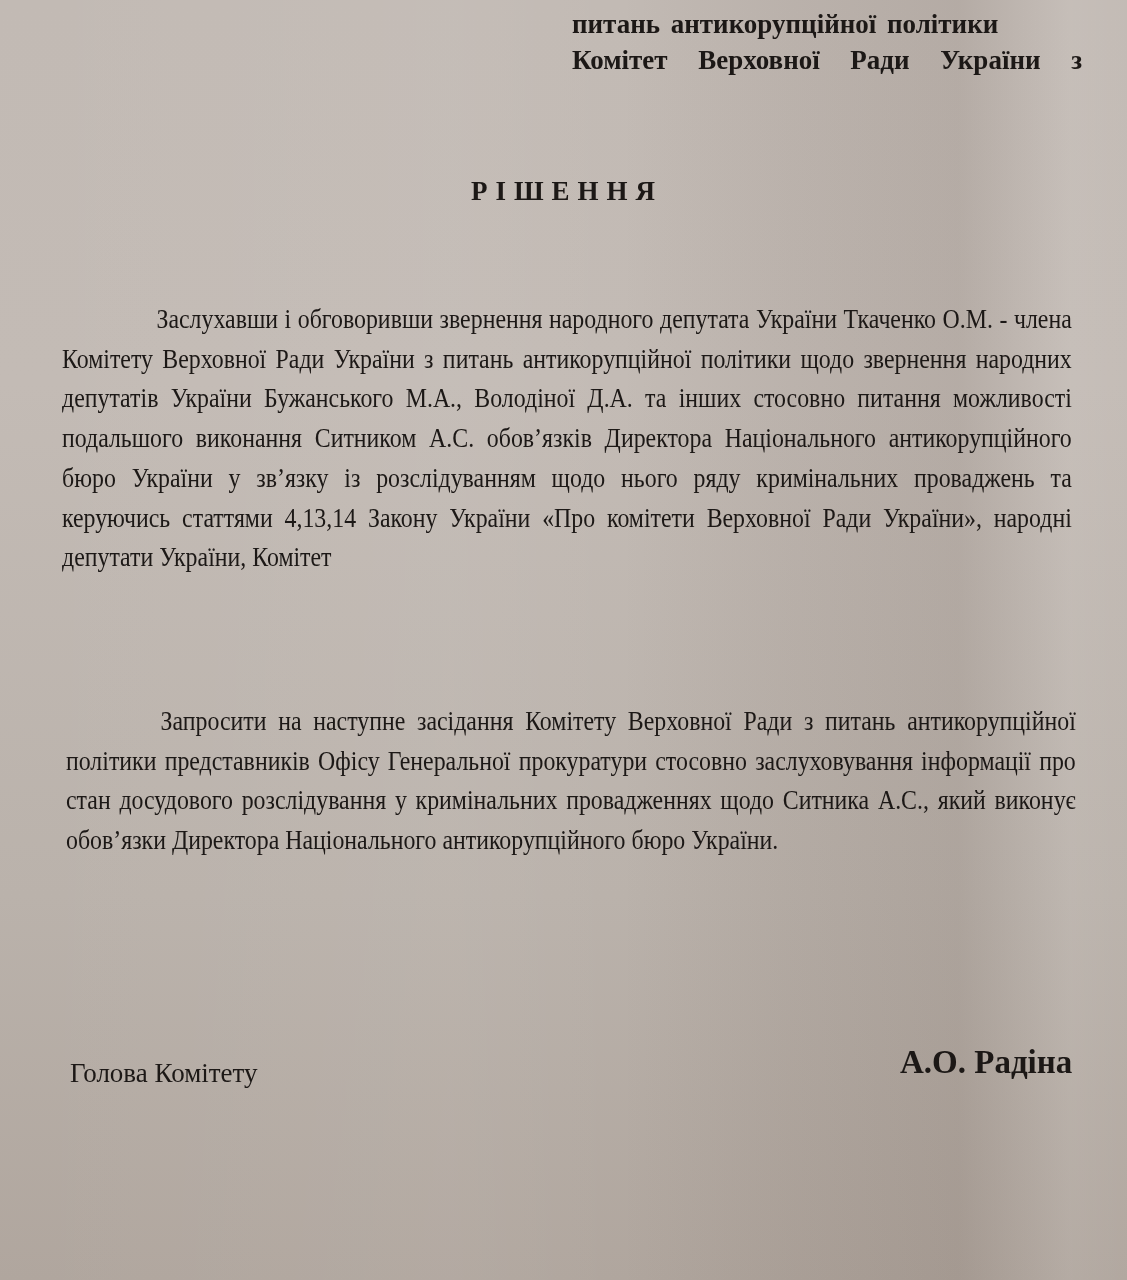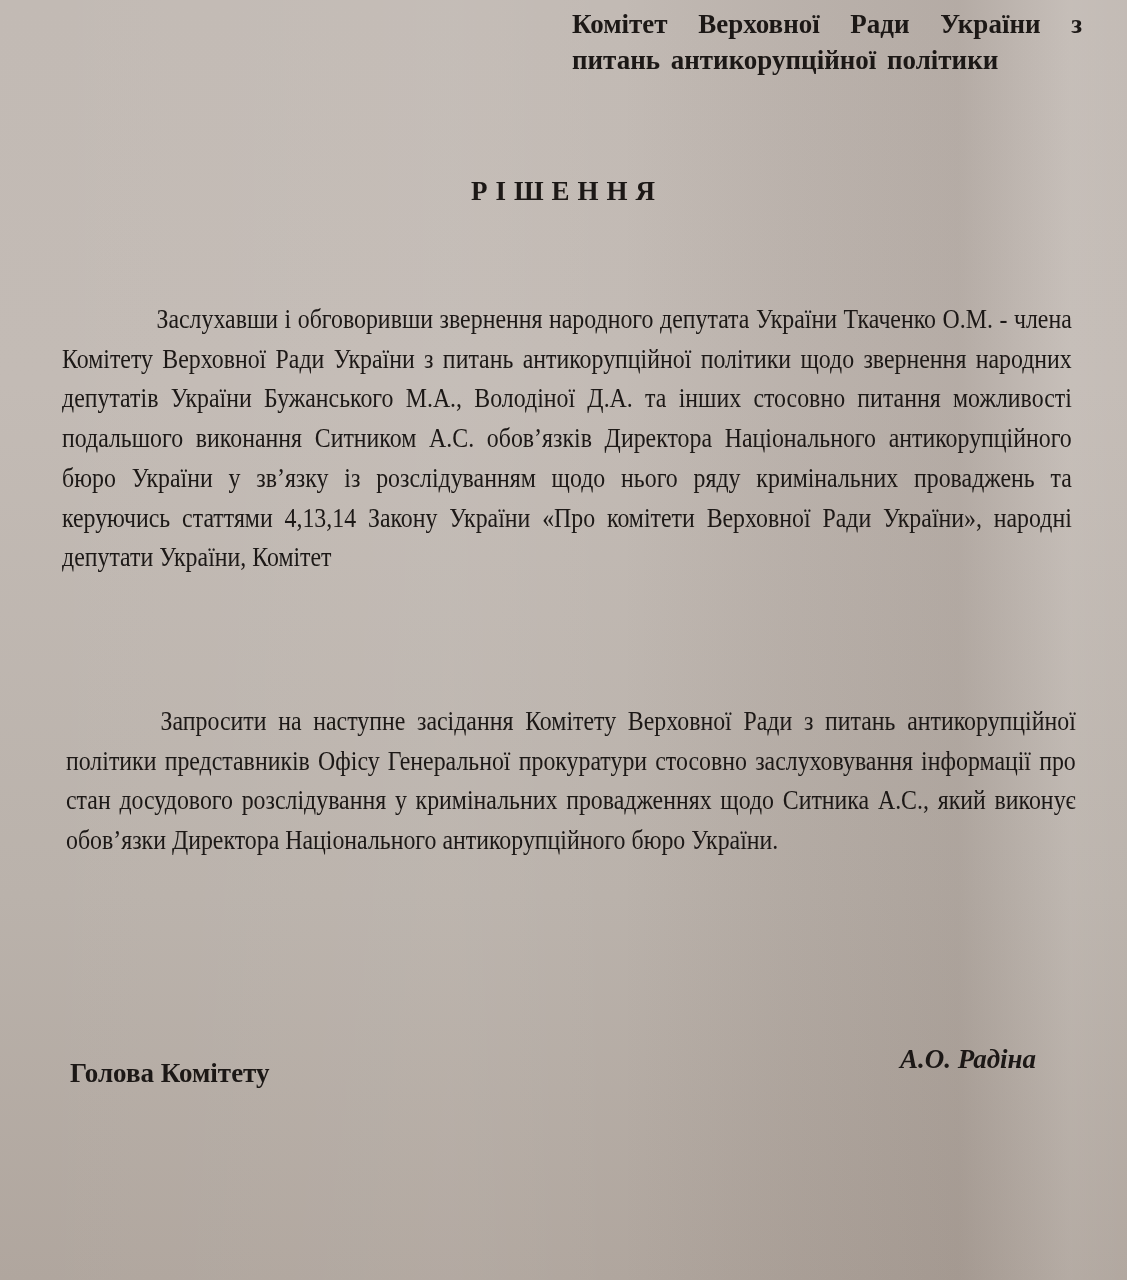--- a/index.html
+++ b/index.html
@@ -88,40 +88,39 @@
       padding-left: 70px;
     }
     .decided .colon {
       font-weight: normal;
       letter-spacing: 0;
     }
     .signature-role {
       position: absolute;
       left: 70px;
       top: 1058px;
-      font-weight: bold;
+      font-weight: normal;
       font-size: 27px;
     }
     .signature-name {
       position: absolute;
       left: 900px;
       top: 1044px;
       font-weight: bold;
-      font-size: 27px;
-      font-style: italic;
+      font-size: 33px;
     }
   </style>
 </head>
 <body>
 
 <div class="page">
 
   <div class="addressee">
+    <span class="line last">питань антикорупційної політики</span>
     <span class="line">Комітет Верховної Ради України з</span>
-    <span class="line last">питань антикорупційної політики</span>
   </div>
 
   <div class="doc-title">РІШЕННЯ</div>
 
   <div class="body-text preamble">
     <p class="para">Заслухавши і обговоривши звернення народного депутата України Ткаченко О.М. - члена Комітету Верховної Ради України з питань антикорупційної політики щодо звернення народних депутатів України Бужанського М.А., Володіної Д.А. та інших стосовно питання можливості подальшого виконання Ситником А.С. обов’язків Директора Національного антикорупційного бюро України у зв’язку із розслідуванням щодо нього ряду кримінальних проваджень та керуючись статтями 4,13,14 Закону України «Про комітети Верховної Ради України», народні депутати України, Комітет</p>
   </div>
 
 
   <div class="body-text resolution">

